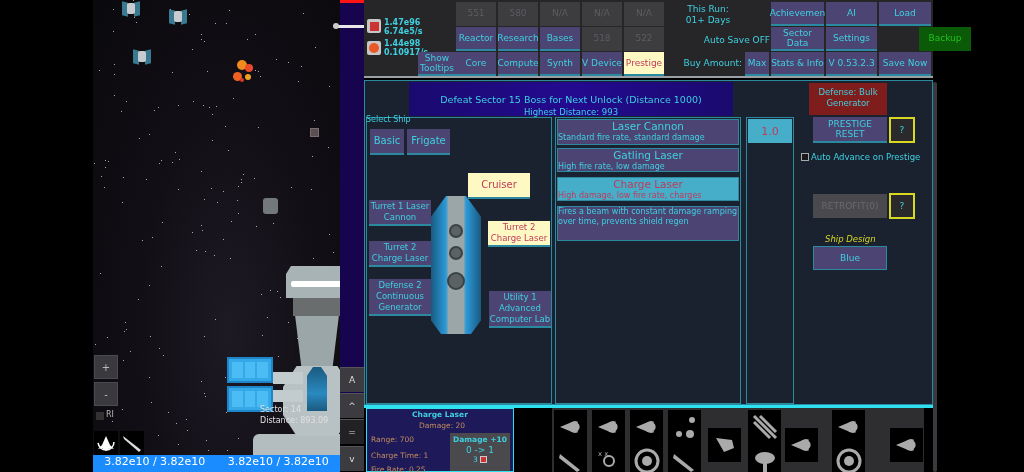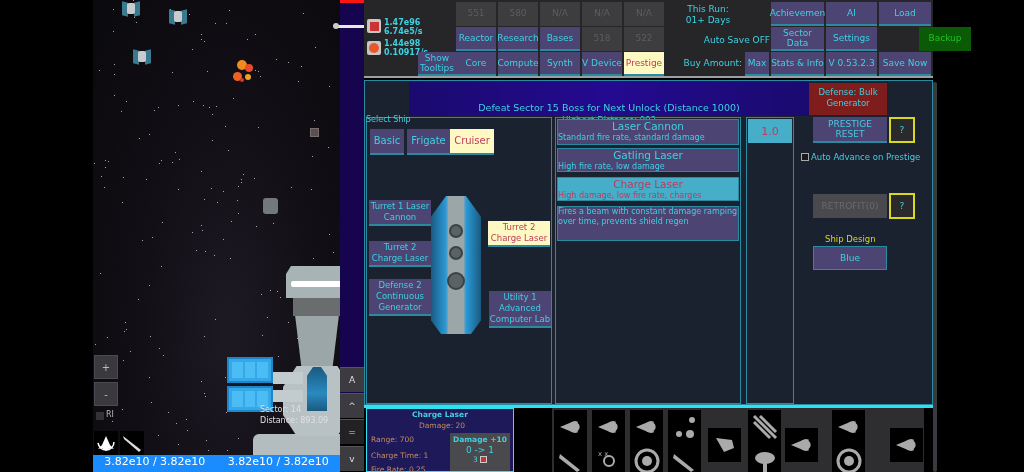--- a/index.html
+++ b/index.html
@@ -62,22 +62,22 @@
   .res-icon .ci { width: 10px; height: 10px; border-radius: 50%; background: #e8582a; }
   .btn { position: absolute; height: 24px; display: flex; align-items: center; justify-content: center; text-align: center;
     font-size: 9px; color: #3fd0e0; background: #4c4472; border-bottom: 2px solid #2b8aa0; line-height: 10px; }
   .btn.disabled { background: #3d3d40; color: #5c5c60; border-bottom: 2px solid #3d3d40; }
   .btn.active { background: #fef9c3; color: #c03a5c; }
   .btn.green { background: #0a5a08; color: #25c020; border-bottom: 2px solid #0a5a08; }
   .label { position: absolute; font-size: 9px; color: #3fd0e0; text-align: right; line-height: 11px; }
 
   
   .main { position: absolute; left: 364px; top: 80px; width: 569px; height: 325px; background: #1a2230; border: 1px solid #2b8aa0; }
-  .banner { position: absolute; left: 44px; top: 1px; width: 400px; height: 34px;
-    background: linear-gradient(90deg, #1a0a6e, #240a90 50%, #1a0a6e); text-align: center; color: #3fd0e0; font-size: 9.5px; line-height: 12px; padding-top: 20px; }
+  .banner { position: absolute; left: 44px; top: 1px; width: 324px; height: 34px;
+    background: linear-gradient(90deg, #1a0a6e, #240a90 50%, #1a0a6e); text-align: center; color: #3fd0e0; font-size: 9.5px; line-height: 12px; padding-top: 12px; }
   .banner small { display: block; font-size: 8.5px; }
   .defense-box { position: absolute; left: 444px; top: 2px; width: 78px; height: 32px; background: #7f1d1d; color: #3fd0e0; font-size: 8.5px;
     text-align: center; line-height: 11px; padding-top: 4px; }
   .ship-select { position: absolute; left: 1px; top: 36px; width: 186px; height: 287px; border: 1px solid #2b8aa0; }
   .section-title { position: absolute; left: 1px; top: 34px; font-size: 8px; color: #3fd0e0; }
   .ship-btn { position: absolute; top: 48px; height: 26px; font-size: 10px; }
   .slot { position: absolute; width: 62px; font-size: 8.5px; line-height: 11px; padding: 1px 0; height: auto; }
   .ship-render { position: absolute; left: 66px; top: 115px; width: 50px; height: 138px; background: linear-gradient(90deg, #1a5a80, #2a9ad8 30%, #9aa6a8 35%, #9aa6a8 65%, #2a9ad8 70%, #1a5a80);
     clip-path: polygon(30% 0, 70% 0, 100% 15%, 100% 90%, 80% 100%, 20% 100%, 0 90%, 0 15%); }
   .ship-render .turret { position: absolute; left: 18px; width: 14px; height: 14px; border-radius: 50%; background: #5a6264; border: 2px solid #3a4244; }
@@ -86,21 +86,21 @@
   .weapon { position: absolute; left: 1px; width: 182px; background: #4c4472; border: 1px solid #2b8aa0; color: #3fd0e0; font-size: 8px; line-height: 10px; }
   .weapon .name { text-align: center; font-size: 10.5px; line-height: 13px; }
   .weapon.active { background: #46aec8; color: #c03a5c; }
   .level-col { position: absolute; left: 381px; top: 36px; width: 48px; height: 287px; border: 1px solid #2b8aa0; }
   .level-val { position: absolute; left: 1px; top: 1px; width: 44px; height: 24px; background: #46aec8; color: #c03a5c; font-size: 11px;
     display: flex; align-items: center; justify-content: center; }
   .q-btn { position: absolute; width: 26px; height: 26px; border: 2px solid #d8d820; background: #2a2a2c; color: #3fd0e0; font-size: 9px;
     display: flex; align-items: center; justify-content: center; }
   .chk { position: absolute; left: 436px; top: 71px; display: flex; align-items: center; gap: 2px; font-size: 8.5px; color: #3fd0e0; }
   .chk .box { width: 8px; height: 8px; border: 1px solid #aaa; background: #1a1a1a; }
-  .design-label { position: absolute; left: 460px; top: 153px; font-size: 8.5px; color: #d8d820; }
+  .design-label { position: absolute; left: 460px; top: 153px; font-size: 8.5px; color: #d8d820; font-style: italic; }
   .scrollbar { position: absolute; left: 933px; top: 82px; width: 4px; height: 390px; background: #3a3a3e; border-radius: 2px; }
 
   
   .cyan-line { position: absolute; left: 364px; top: 405px; width: 569px; height: 3px; background: #2ee0f0; }
   .detail { position: absolute; left: 366px; top: 408px; width: 148px; height: 64px; background: #1e1a5a; border: 1px solid #2ee0f0; color: #c08a5c; font-size: 7.5px; }
   .detail .title { text-align: center; color: #3fd0e0; font-weight: bold; font-size: 7.5px; margin-top: 1px; }
   .detail .stat { position: absolute; left: 4px; }
   .upgrade { position: absolute; left: 83px; top: 24px; width: 60px; height: 38px; background: #4a4a4e; color: #3fd0e0; text-align: center; font-size: 7.5px; line-height: 10px; padding-top: 2px; }
   .upgrade b { font-weight: bold; }
   .preview { position: absolute; left: 514px; top: 408px; width: 38px; height: 64px; background: #2a2a2c; }
@@ -415,21 +415,21 @@
     <div class="banner">
       <div>Defeat Sector 15 Boss for Next Unlock (Distance 1000)</div>
       <small>Highest Distance: 993</small>
     </div>
     <div class="defense-box">Defense: Bulk Generator</div>
 
     <div class="ship-select"></div>
     <div class="section-title">Select Ship</div>
     <div class="btn ship-btn" style="left:5px;width:34px;">Basic</div>
     <div class="btn ship-btn" style="left:42px;width:43px;">Frigate</div>
-    <div class="btn ship-btn active" style="left:85px;width:44px;">Cruiser</div>
+    <div class="btn ship-btn active" style="left:103px;width:62px;margin-top:44px;">Cruiser</div>
 
     <div class="btn slot" style="left:4px;top:119px;">Turret 1 Laser Cannon</div>
     <div class="btn slot" style="left:4px;top:160px;">Turret 2 Charge Laser</div>
     <div class="btn slot" style="left:4px;top:198px;">Defense 2 Continuous Generator</div>
     <div class="btn slot active" style="left:123px;top:140px;">Turret 2 Charge Laser</div>
     <div class="btn slot" style="left:124px;top:210px;">Utility 1 Advanced Computer Lab</div>
 
     <div class="ship-render">
       <div class="turret" style="top:28px;"></div>
       <div class="turret" style="top:50px;"></div>

